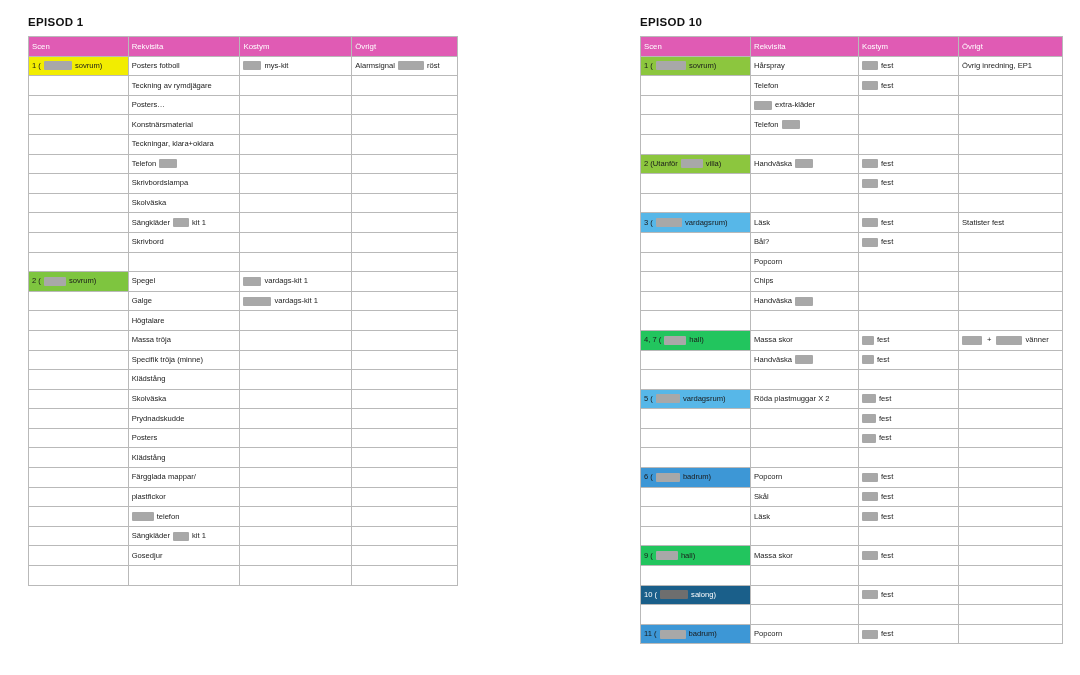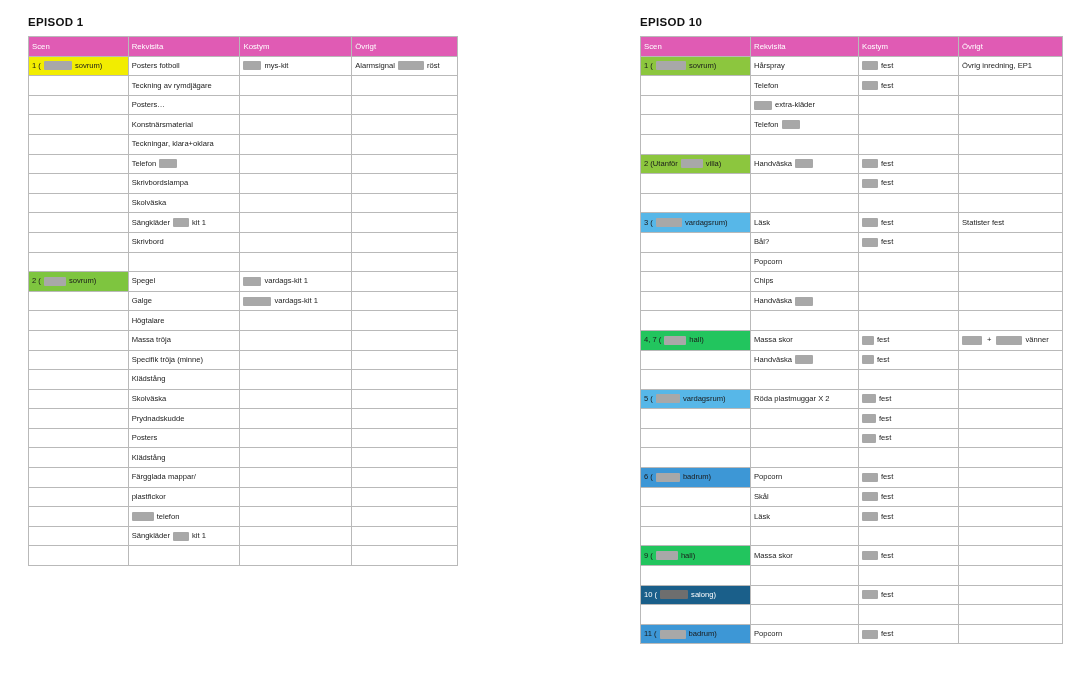--- a/index.html
+++ b/index.html
@@ -543,20 +543,36 @@
             </td>
             <td>
               <span class="cell-inner"></span>
             </td>
           </tr>
           <tr>
             <td>
               <span class="cell-inner"></span>
             </td>
             <td>
+              <span class="cell-inner">
+                <span>Gosedjur</span>
+              </span>
+            </td>
+            <td>
+              <span class="cell-inner"></span>
+            </td>
+            <td>
+              <span class="cell-inner"></span>
+            </td>
+          </tr>
+          <tr>
+            <td>
+              <span class="cell-inner"></span>
+            </td>
+            <td>
               <span class="cell-inner"></span>
             </td>
             <td>
               <span class="cell-inner"></span>
             </td>
             <td>
               <span class="cell-inner"></span>
             </td>
           </tr>
         </tbody>

